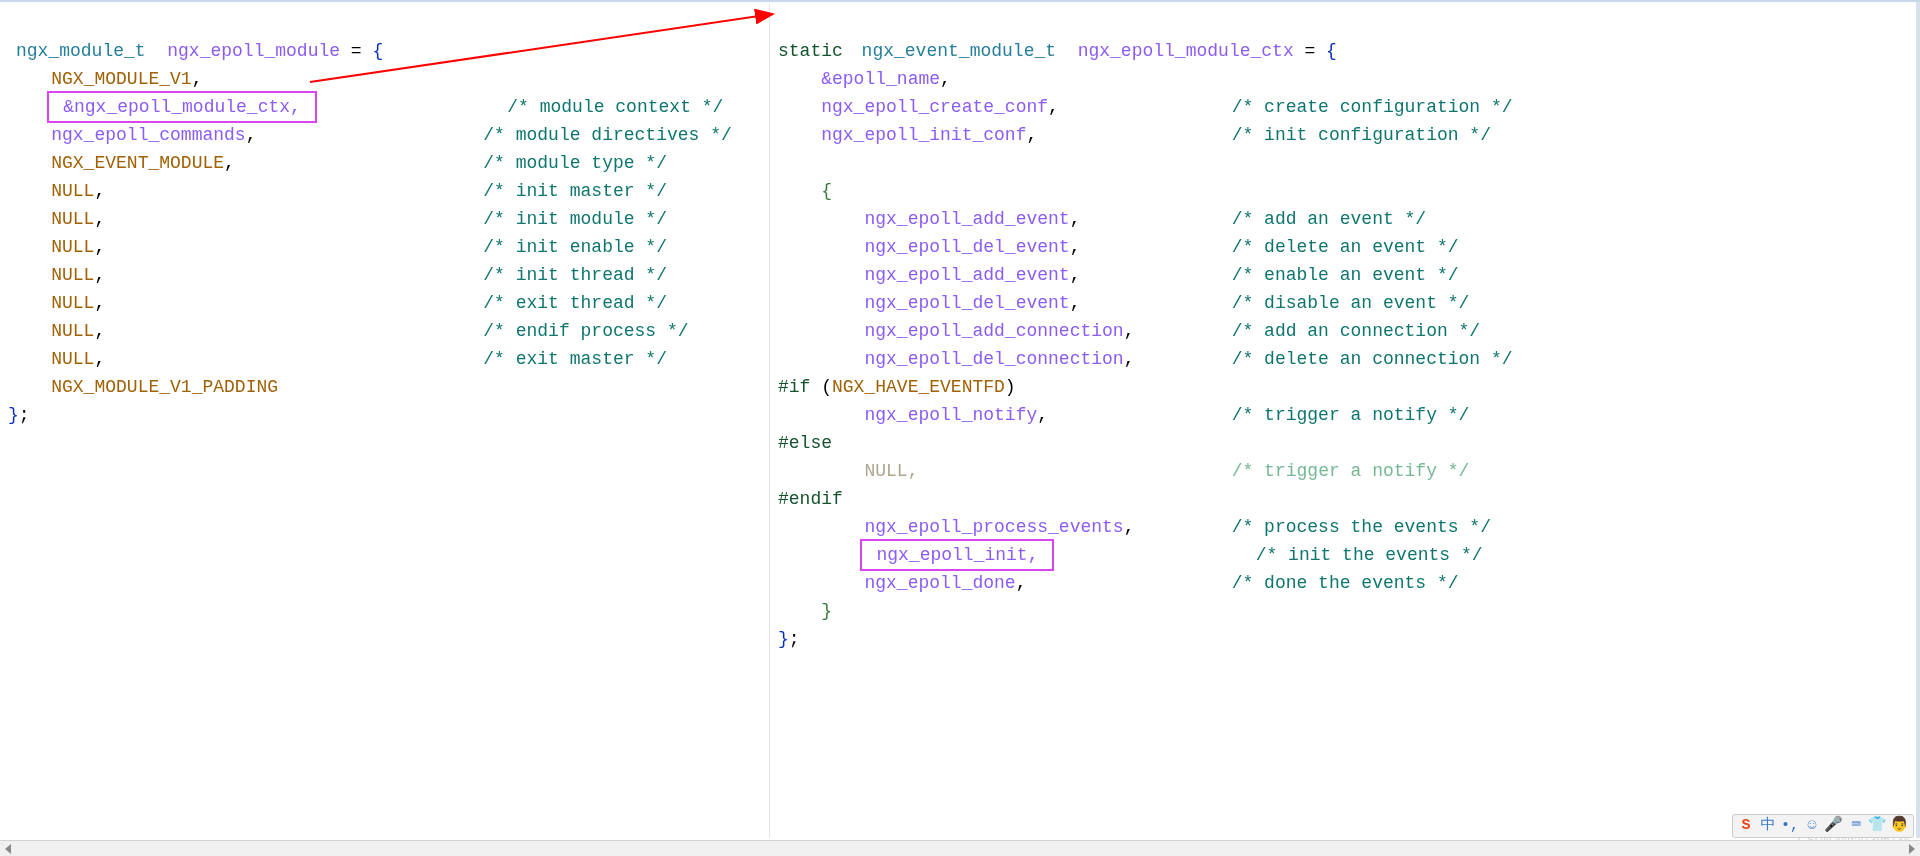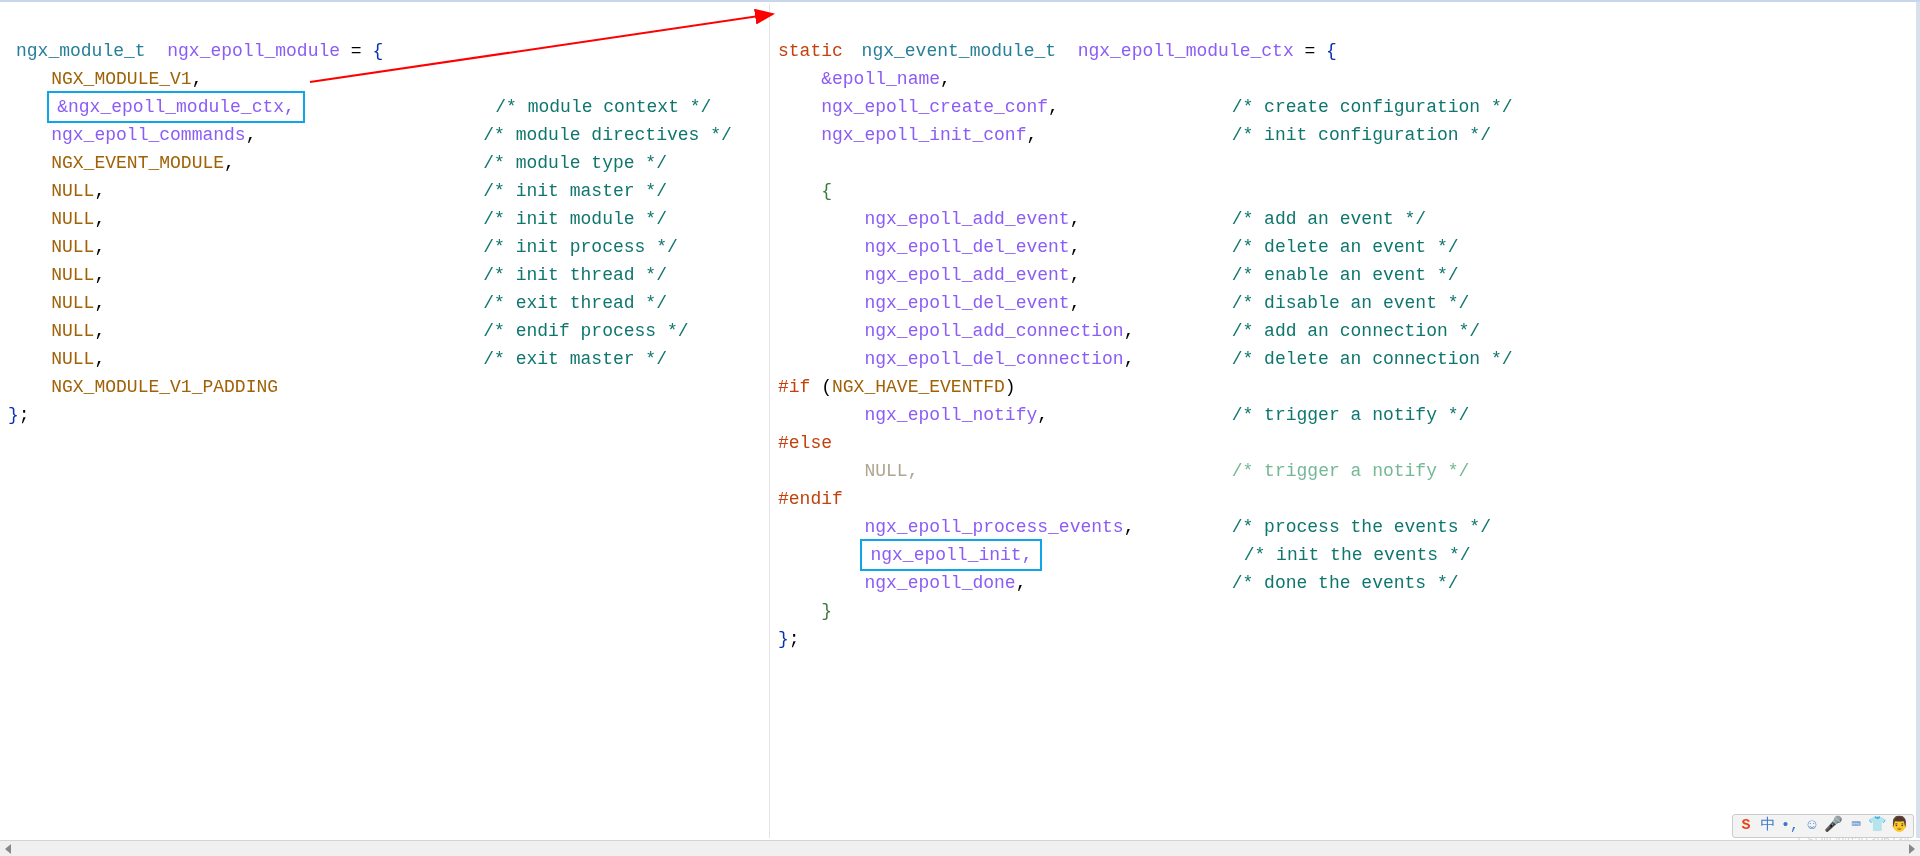--- a/index.html
+++ b/index.html
@@ -9,30 +9,30 @@
   line-height: 28px;
   background:#ffffff;
   color:#000;
   width:1920px; height:856px;
   overflow:hidden;
 }
 .frame { position:relative; width:100%; height:100%; border-top:2px solid #c9d7ec; }
 .panel { position:absolute; top:2px; bottom:18px; background:#fff; white-space:pre; }
 .panel.left { left:0; width:770px; border-right:1px solid #e4e4e4; padding:5px 0 0 8px;}
 .panel.right { left:770px; right:0; padding:5px 0 0 8px;}
-.kw { color:#c2410c; }
+.kw { color:#14532d; }
 .type { color:#267f99;margin-left:8px; }
 .macro { color:#a16207; }
 .cmt { color:#0f766e; }
 .cmt.dim { color:#76b795; }
 .var { color:#8b5cf6; }
 .var.dim { color:#b0a590; }
 .bracket1 { color:#0a31b5; }
 .bracket2 { color:#3a7a3e; }
-.highlight-box { border:2px solid #0ea5e9; padding:0 8px; margin:-2px -4px; display:inline-block;}
+.highlight-box { border:2px solid #d946ef; padding:0 14px; margin:-2px -4px; display:inline-block;}
 svg.arrow { position:absolute; pointer-events:none; z-index:10; }
 .watermark { position:absolute; right:10px; bottom:2px; font-family:Arial,sans-serif; font-size:12px; color:#d8d8d8;}
 .toolbar { position:absolute; right:6px; bottom:18px; display:flex; gap:4px; align-items:center; padding:2px 4px; border:1px solid #ccc; background:#f3f3f3; border-radius:3px;}
 .toolbar span { width:18px; height:18px; display:flex; align-items:center; justify-content:center; font-size:15px; color:#3a77c9;}
 .toolbar span.red { color:#ed4014; font-weight:bold;}
 .scrollbar-h { position:absolute; left:0; right:0; bottom:0; height:16px; background:#f0f0f0; border-top:1px solid #d4d4d4;}
 .scrollbar-h::before, .scrollbar-h::after { content:""; position:absolute; top:3px; width:0;height:0; border-top:5px solid transparent; border-bottom:5px solid transparent;}
 .scrollbar-h::before { left:5px; border-right:6px solid #888;}
 .scrollbar-h::after { right:5px; border-left:6px solid #888;}
 .scrollbar-v { position:absolute; right:0; top:0; bottom:18px; width:4px; background:rgba(100,130,180,0.25);}
@@ -43,21 +43,21 @@
 <div class="frame">
 
   <div class="panel left">
 <span><span class="type">ngx_module_t</span><span>  </span><span class="var">ngx_epoll_module</span><span> = </span><span class="bracket1">{</span></span>
 <span><span>    </span><span class="macro">NGX_MODULE_V1</span><span>,</span></span>
 <span>    <span class="highlight-box"><span class="var">&amp;ngx_epoll_module_ctx,</span></span>                  <span class="cmt">/* module context */</span></span>
 <span>    <span class="var">ngx_epoll_commands</span><span>,</span>                     <span class="cmt">/* module directives */</span></span>
 <span>    <span class="macro">NGX_EVENT_MODULE</span><span>,</span>                       <span class="cmt">/* module type */</span></span>
 <span>    <span class="macro">NULL</span><span>,</span>                                   <span class="cmt">/* init master */</span></span>
 <span>    <span class="macro">NULL</span><span>,</span>                                   <span class="cmt">/* init module */</span></span>
-<span>    <span class="macro">NULL</span><span>,</span>                                   <span class="cmt">/* init process */</span></span>
+<span>    <span class="macro">NULL</span><span>,</span>                                   <span class="cmt">/* init enable */</span></span>
 <span>    <span class="macro">NULL</span><span>,</span>                                   <span class="cmt">/* init thread */</span></span>
 <span>    <span class="macro">NULL</span><span>,</span>                                   <span class="cmt">/* exit thread */</span></span>
 <span>    <span class="macro">NULL</span><span>,</span>                                   <span class="cmt">/* endif process */</span></span>
 <span>    <span class="macro">NULL</span><span>,</span>                                   <span class="cmt">/* exit master */</span></span>
 <span>    <span class="macro">NGX_MODULE_V1_PADDING</span></span>
 <span><span class="bracket1">}</span><span>;</span></span>
   </div>
 
   <div class="panel right">
 <span><span class="kw">static</span><span class="type"> ngx_event_module_t  </span><span class="var">ngx_epoll_module_ctx</span><span> = </span><span class="bracket1">{</span></span>

